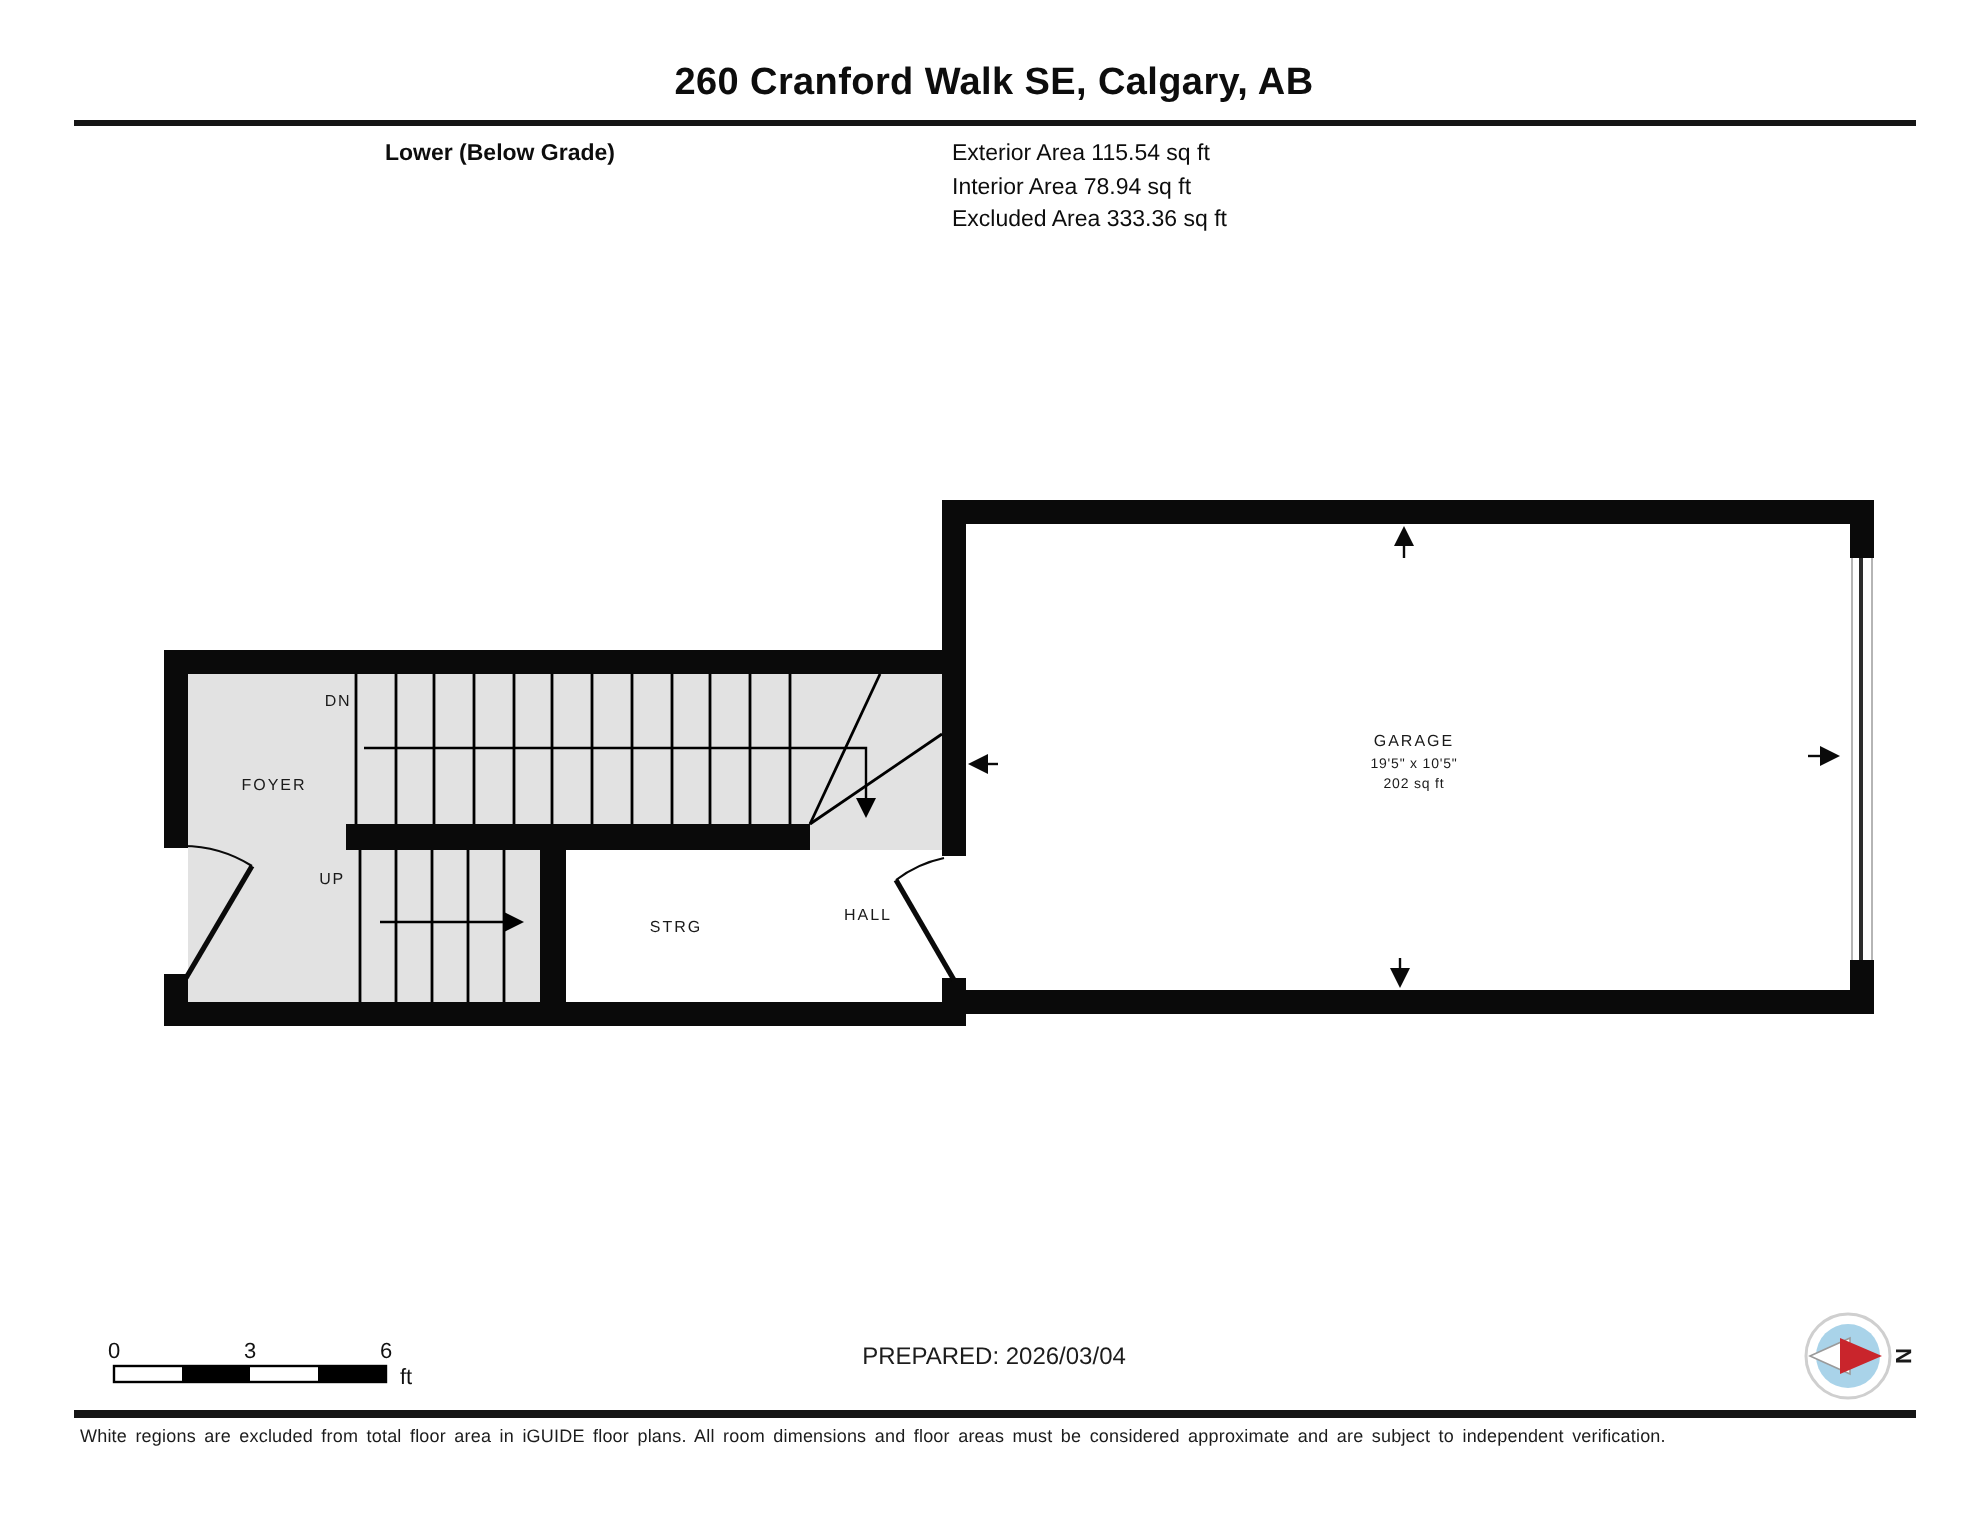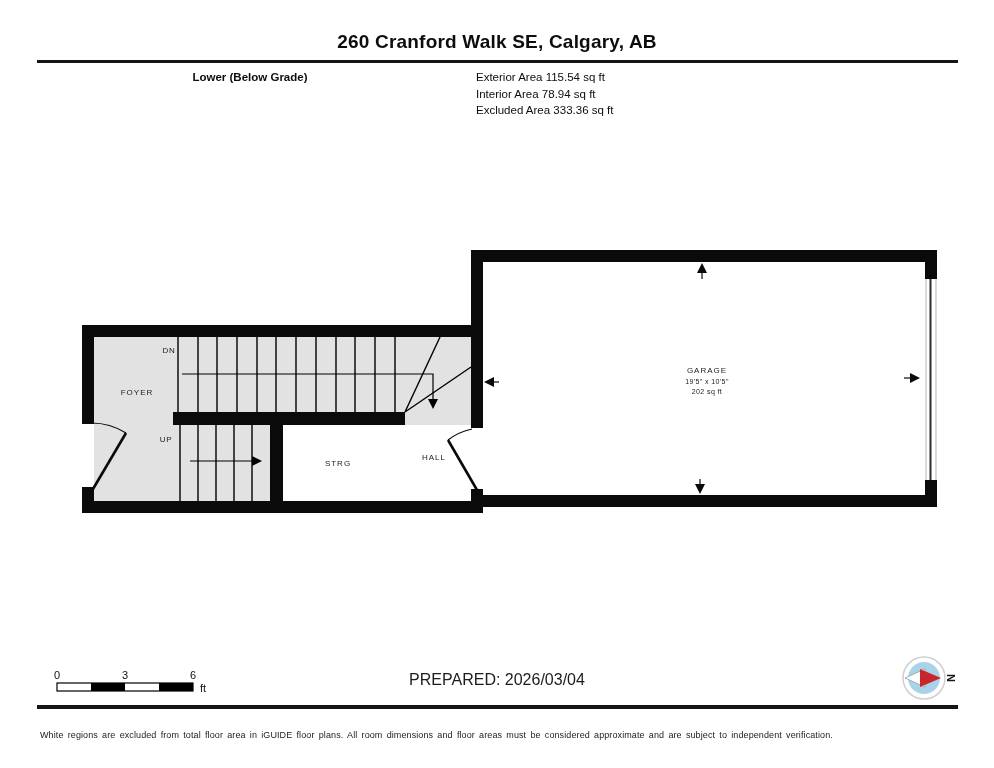--- a/index.html
+++ b/index.html
@@ -5,23 +5,23 @@
   html,body{margin:0;padding:0;background:#ffffff;}
   body{width:994px;height:768px;position:relative;overflow:hidden;
        font-family:"Liberation Sans",sans-serif;color:#111;}
   .abs{position:absolute;}
   .title{top:31px;left:0;width:994px;text-align:center;
          font-size:19px;font-weight:bold;letter-spacing:.2px;color:#0d0d0d;}
   .rule{top:60px;left:37px;width:921px;height:3px;background:#151515;}
   .floor-label{top:69px;left:0;width:500px;text-align:center;
                font-size:11.5px;font-weight:bold;line-height:16.5px;color:#0d0d0d;}
   .areas{top:69px;left:476px;font-size:11.5px;line-height:16.5px;color:#0d0d0d;}
-  .prepared{top:671px;left:0;width:994px;text-align:center;font-size:16px;color:#1c1c1c;}
+  .prepared{top:671px;left:0;width:994px;text-align:center;font-size:12px;color:#1c1c1c;}
   .bottom-bar{top:705px;left:37px;width:921px;height:4px;background:#151515;}
-  .disclaimer{top:730px;left:40px;width:920px;font-size:9px;color:#1c1c1c;
+  .disclaimer{top:713px;left:40px;width:920px;font-size:9px;color:#1c1c1c;
               word-spacing:1.6px;letter-spacing:.1px;}
   svg{position:absolute;top:0;left:0;}
   svg text{font-family:"Liberation Sans",sans-serif;}
   .room-lbl{font-size:8px;letter-spacing:1px;fill:#1a1a1a;}
   .room-sub{font-size:7px;letter-spacing:.4px;fill:#1a1a1a;}
   .stair-lbl{font-size:8px;letter-spacing:.8px;fill:#1a1a1a;}
   .tick{font-size:11px;fill:#111;}
 </style>
 </head>
 <body>

